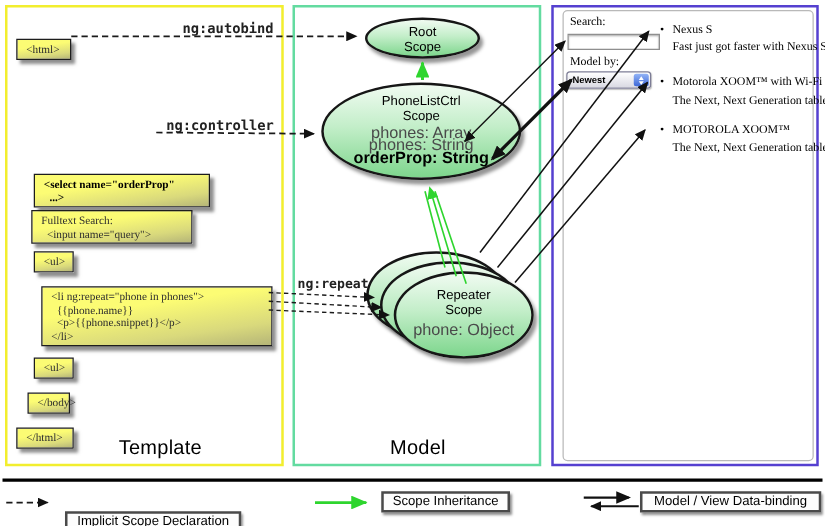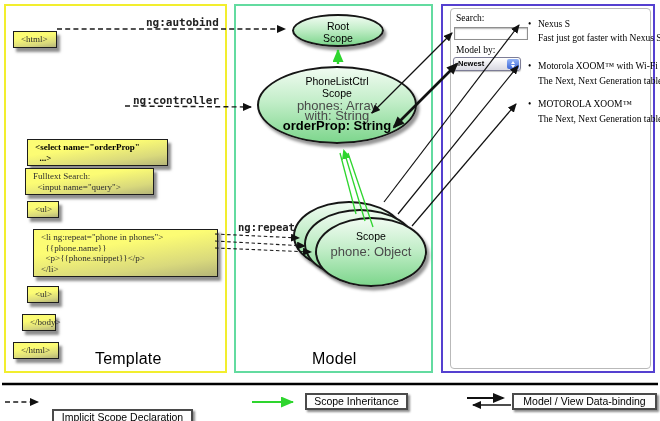--- a/index.html
+++ b/index.html
@@ -113,27 +113,28 @@
 
   <div class="ellipse" style="left:292px;top:14px;width:92px;height:33px;padding-top:4px;">
     <div class="etitle">Root</div>
     <div class="etitle">Scope</div>
   </div>
 
   <div class="ellipse" style="left:257px;top:66px;width:160px;height:78px;padding-top:7px;">
     <div class="etitle">PhoneListCtrl</div>
     <div class="etitle">Scope</div>
     <div class="eprop" style="margin-top:2px;">phones: Array</div>
-    <div class="eprop">with: String</div>
+    <div class="eprop">phones: String</div>
     <div class="eprop bold">orderProp: String</div>
   </div>
 
   <div class="ellipse" style="left:293px;top:201px;width:112px;height:70px;"></div>
   <div class="ellipse" style="left:304px;top:209px;width:112px;height:70px;"></div>
   <div class="ellipse" style="left:315px;top:217px;width:112px;height:70px;padding-top:11px;">
+    <div class="etitle">Repeater</div>
     <div class="etitle">Scope</div>
     <div class="eprop" style="margin-top:5px;">phone: Object</div>
   </div>
 
   <div id="view-panel">
     <div class="vlabel" style="left:5px;top:4px;">Search:</div>
     <input id="search-input" type="text" style="">
     <div class="vlabel" style="left:5px;top:36px;">Model by:</div>
     <div class="vselect">
       <span>Newest</span>

